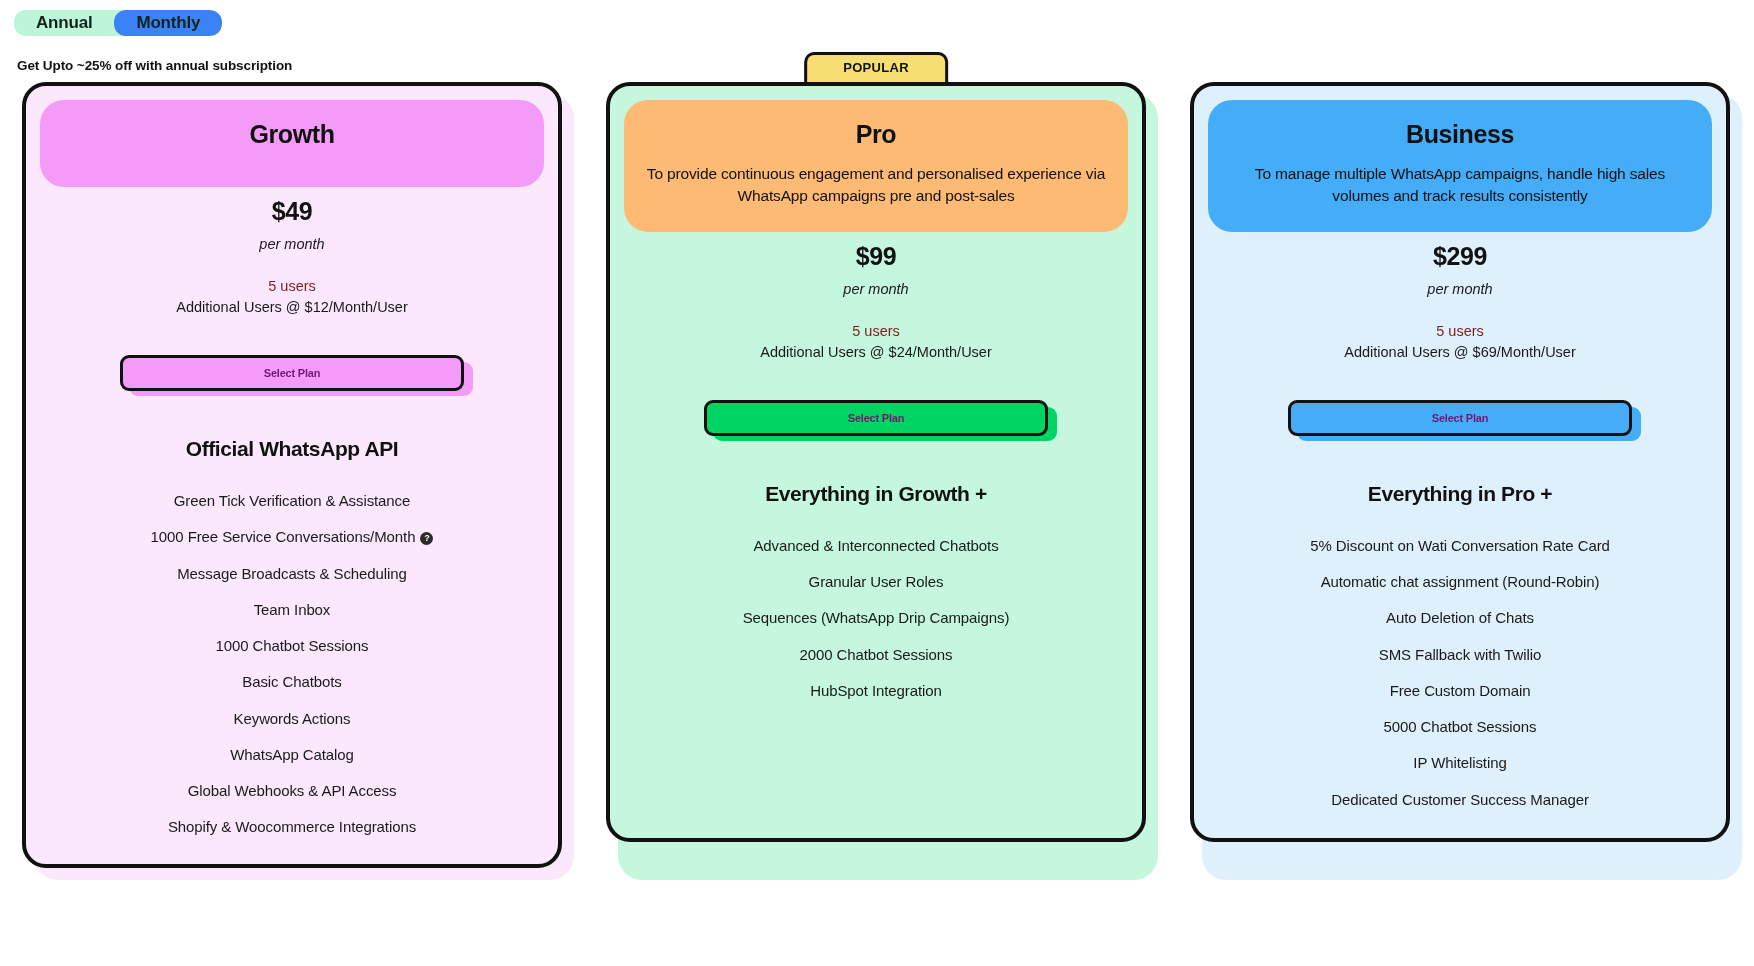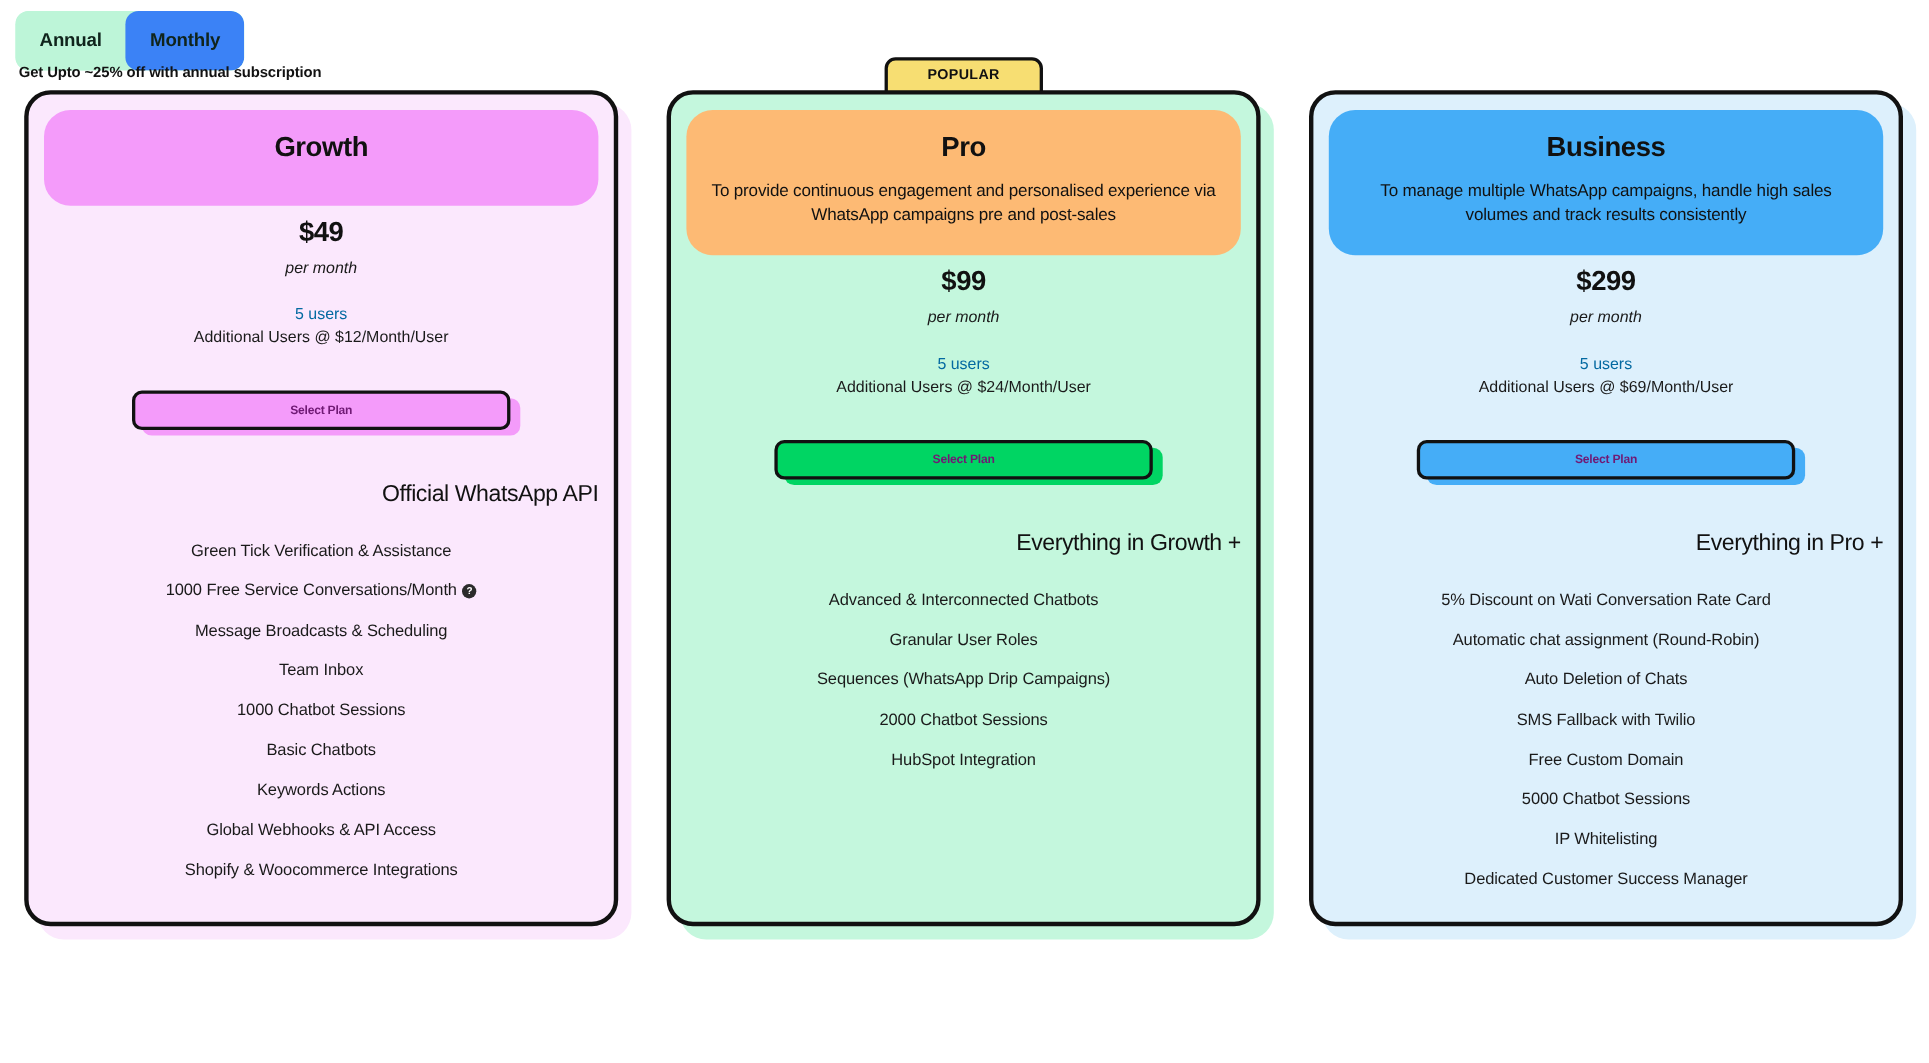--- a/index.html
+++ b/index.html
@@ -22,21 +22,21 @@
 
   
   .billing-toggle {
     position: absolute;
     left: 14px;
     top: 10px;
     display: flex;
     border-radius: 12px;
     overflow: hidden;
     background: #bdf5d8;
-    height: 54px;
+    height: 26px;
   }
   .toggle-opt {
     display: flex;
     align-items: center;
     justify-content: center;
     padding: 0 22px;
     font-size: 17px;
     font-weight: 700;
     color: #10241c;
     cursor: pointer;
@@ -123,21 +123,21 @@
   }
   .price-period {
     font-size: 14.5px;
     margin-top: 10px;
     color: #1a1a1a;
     font-style: italic;
   }
   .users-line {
     font-size: 14.5px;
     margin-top: 26px;
-    color: #0369a1;
+    color: #7f1d1d;
     text-align: center;
   }
   .extra-users-line {
     font-size: 14.5px;
     margin-top: 5px;
     color: #1a1a1a;
   }
 
   
   .btn-wrap {
@@ -169,23 +169,23 @@
     font-weight: 700;
     color: #701a75;
     letter-spacing: -0.2px;
     cursor: pointer;
     font-family: "Liberation Sans", sans-serif;
     margin-top: 40px;
   }
 
   
   .features-title {
-    text-align: right;
+    text-align: center;
     font-size: 21px;
-    font-weight: 400;
+    font-weight: 700;
     letter-spacing: -0.4px;
     margin-top: 46px;
     color: #111111;
   }
   .features-list {
     list-style: none;
     margin-top: 30px;
     text-align: center;
   }
   .feature-item {
@@ -262,20 +262,21 @@
           </div>
           <div class="features-title">Official WhatsApp API</div>
           <ul class="features-list">
             <li class="feature-item"><span>Green Tick Verification &amp; Assistance</span></li>
             <li class="feature-item"><span>1000 Free Service Conversations/Month</span><span class="help-icon">?</span></li>
             <li class="feature-item"><span>Message Broadcasts &amp; Scheduling</span></li>
             <li class="feature-item"><span>Team Inbox</span></li>
             <li class="feature-item"><span>1000 Chatbot Sessions</span></li>
             <li class="feature-item"><span>Basic Chatbots</span></li>
             <li class="feature-item"><span>Keywords Actions</span></li>
+            <li class="feature-item"><span>WhatsApp Catalog</span></li>
             <li class="feature-item"><span>Global Webhooks &amp; API Access</span></li>
             <li class="feature-item"><span>Shopify &amp; Woocommerce Integrations</span></li>
           </ul>
         </div>
       </div>
       <div class="card-wrap">
         <div class="card-shadow" style="background: rgb(196, 247, 221);"></div>
         <div class="popular-badge">POPULAR</div>
         <div class="card" style="background: rgb(196, 247, 221);">
           <div class="plan-head" style="background: #fdba74;">

